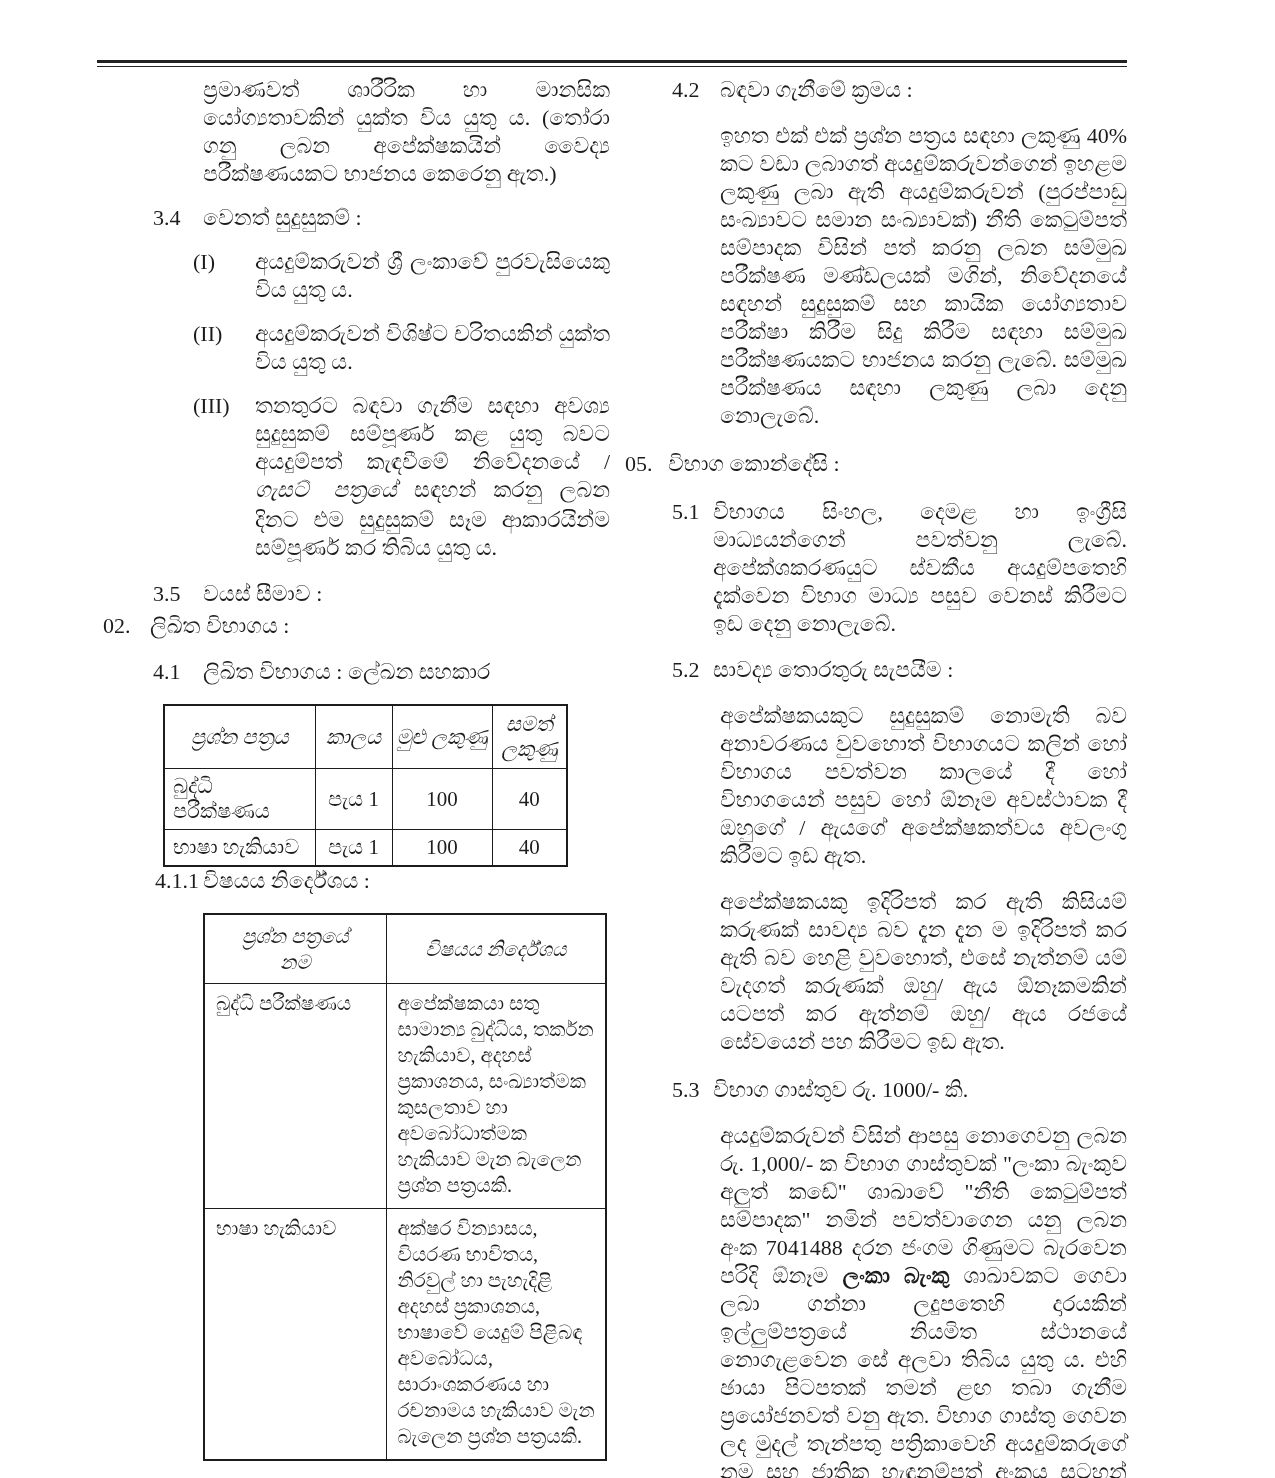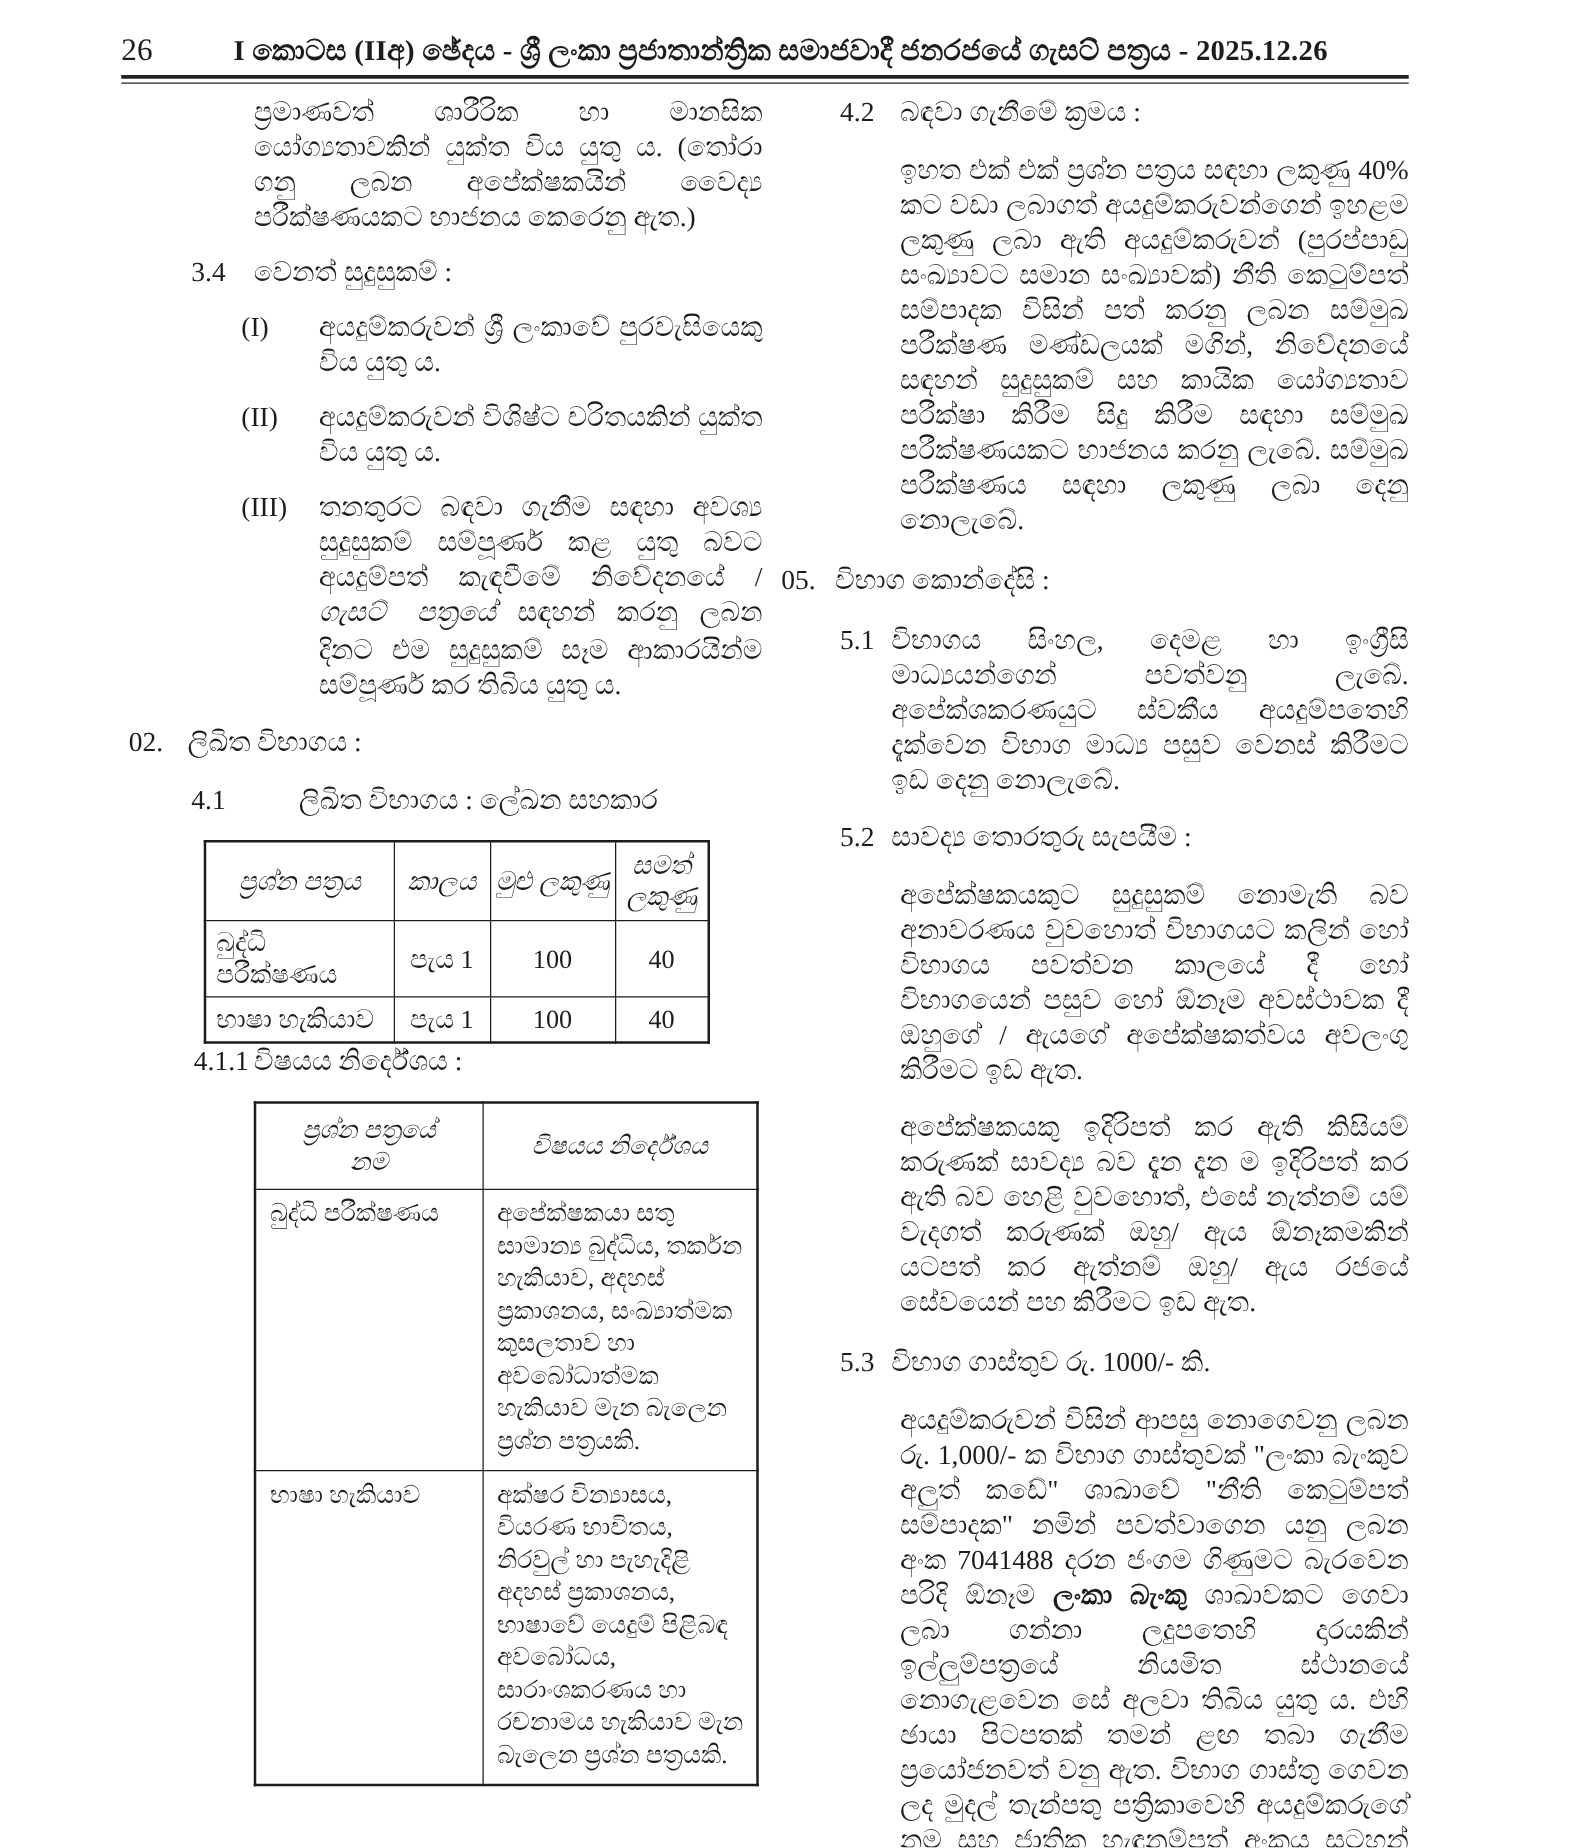--- a/index.html
+++ b/index.html
@@ -69,21 +69,21 @@
   
   .r-hno-main { margin-left: 5px;  width: 43px; }  
   .r-hno-sub  { margin-left: 52px; width: 48px; }  
   .r-para { margin-left: 100px; }
   .runin-text { flex: 1; }
 
   
   .mb16 { margin-bottom: 16px; }
   .mb18 { margin-bottom: 18px; }
   .mb20 { margin-bottom: 20px; }
-  .mb14 { margin-bottom: 14px; gap: 36px; }
+  .mb14 { margin-bottom: 14px; }
   .mb4  { margin-bottom: 4px; }
 
   
   table { border-collapse: collapse; }
   th, td { border: 1.6px solid #1c1c1c; }
   table.exam-table, table.syllabus-table { border: 2.2px solid #1c1c1c; }
 
   .exam-table {
     margin: 18px 0 0 63px;
     width: 403px;
@@ -120,24 +120,20 @@
   }
 
   .italic { font-style: italic; font-family: Liberation Mono, monospace; }
   .bold   { font-weight: bold; }
 </style>
 </head>
 <body>
 
 <div class="page">
 
-  <div class="header-row">
-    <span class="page-number">26</span>
-    <span class="header-title">I කොටස (IIඅ) ඡේදය - ශ්‍රී ලංකා ප්‍රජාතාන්ත්‍රික සමාජවාදී ජනරජයේ ගැසට් පත්‍රය - 2025.12.26</span>
-  </div>
   <div class="header-rule">
     <div class="rule-thick"></div>
     <div class="rule-thin"></div>
   </div>
 
   <div class="columns">
 
     <div class="col-left">
 
       <p class="pindent jtext mb16" style="margin-top:0;">ප්‍රමාණවත් ශාරීරික හා මානසික යෝග්‍යතාවකින් යුක්ත විය යුතු ය. (තෝරා ගනු ලබන අපේක්ෂකයින් වෛද්‍ය පරීක්ෂණයකට භාජනය කෙරෙනු ඇත.)</p>
@@ -155,20 +151,24 @@
       <div class="item-row mb16">
         <span class="item-marker">(II)</span>
         <span class="item-text jtext">අයදුම්කරුවන් විශිෂ්ට චරිතයකින් යුක්ත විය යුතු ය.</span>
       </div>
 
       <div class="item-row mb18">
         <span class="item-marker">(III)</span>
         <span class="item-text jtext"><span>තනතුරට බඳවා ගැනීම සඳහා අවශ්‍ය සුදුසුකම් සම්පූර්ණ කළ යුතු බවට අයදුම්පත් කැඳවීමේ නිවේදනයේ / </span><span class="italic">ගැසට් පත්‍රයේ</span><span> සඳහන් කරනු ලබන දිනට එම සුදුසුකම් සෑම ආකාරයින්ම සම්පූර්ණ කර තිබිය යුතු ය.</span></span>
       </div>
 
+      <div class="hrow mb4">
+        <span class="hno hno-sub">3.5</span>
+        <span class="htitle">වයස් සීමාව :</span>
+      </div>
 
       <div class="hrow mb18">
         <span class="hno hno-main">02.</span>
         <span class="htitle">ලිඛිත විභාගය :</span>
       </div>
 
       <div class="hrow mb14">
         <span class="hno hno-sub">4.1</span>
         <span class="htitle">ලිඛිත විභාගය : ලේඛන සහකාර</span>
       </div>

